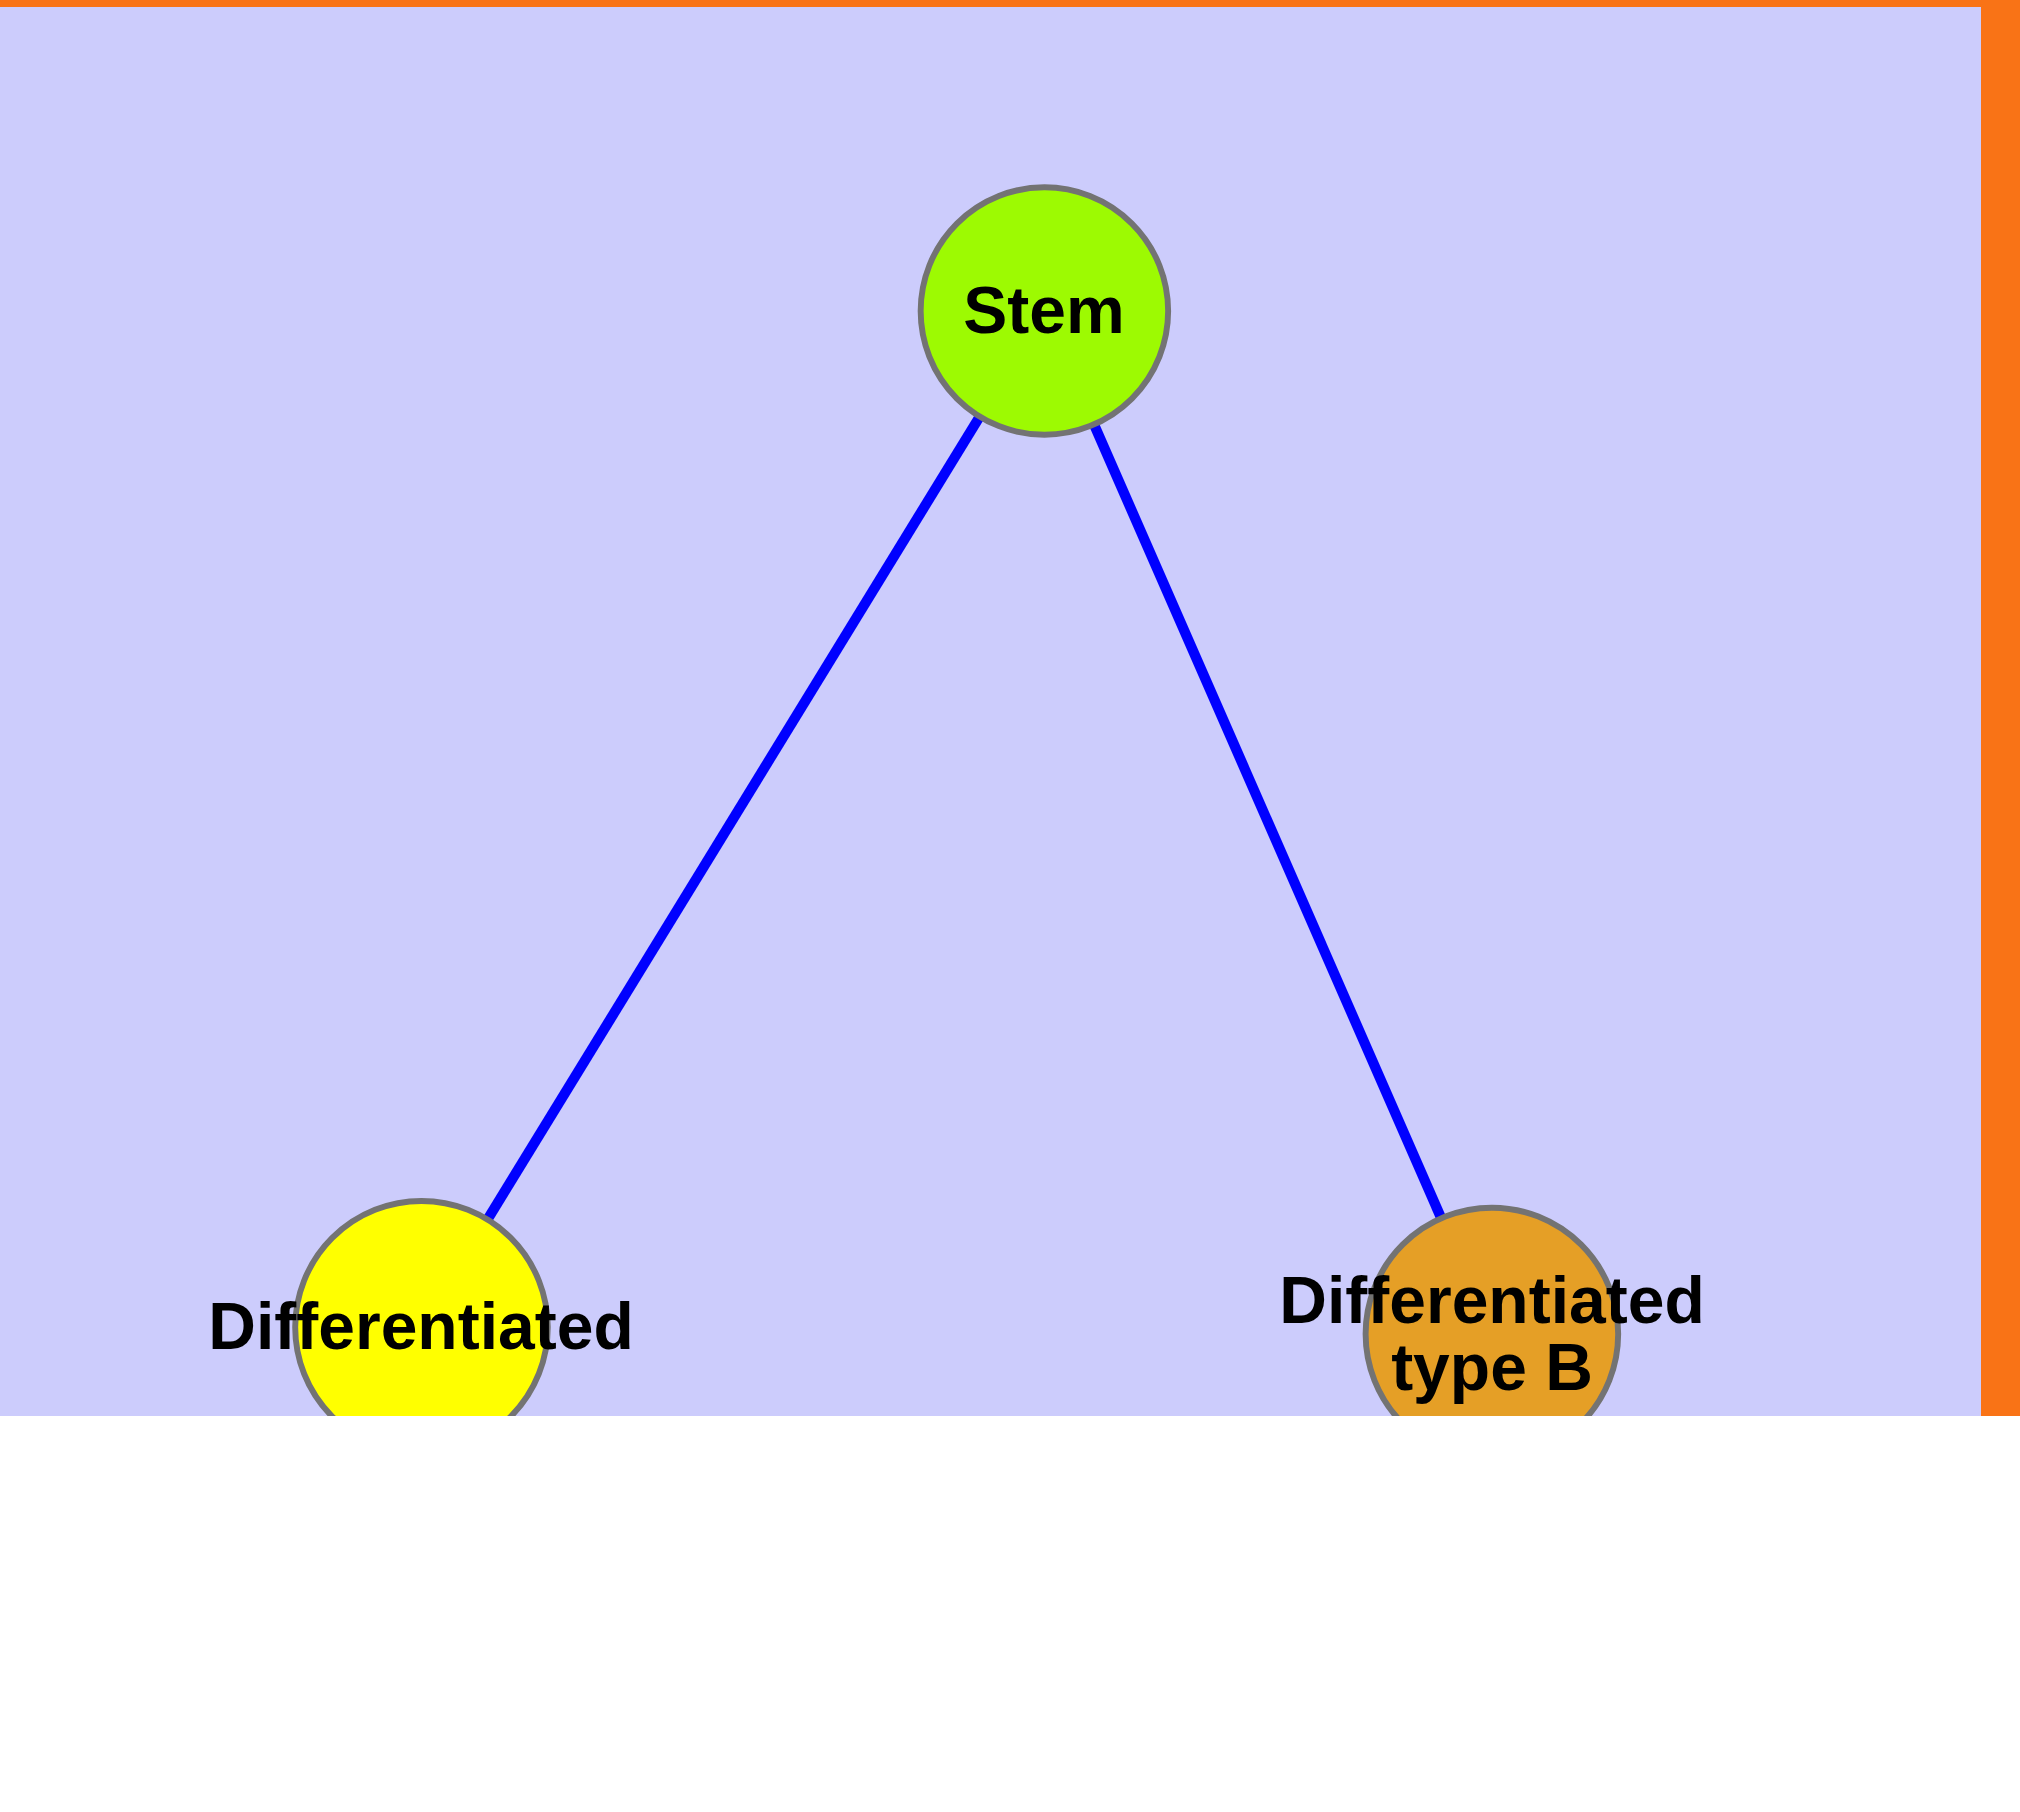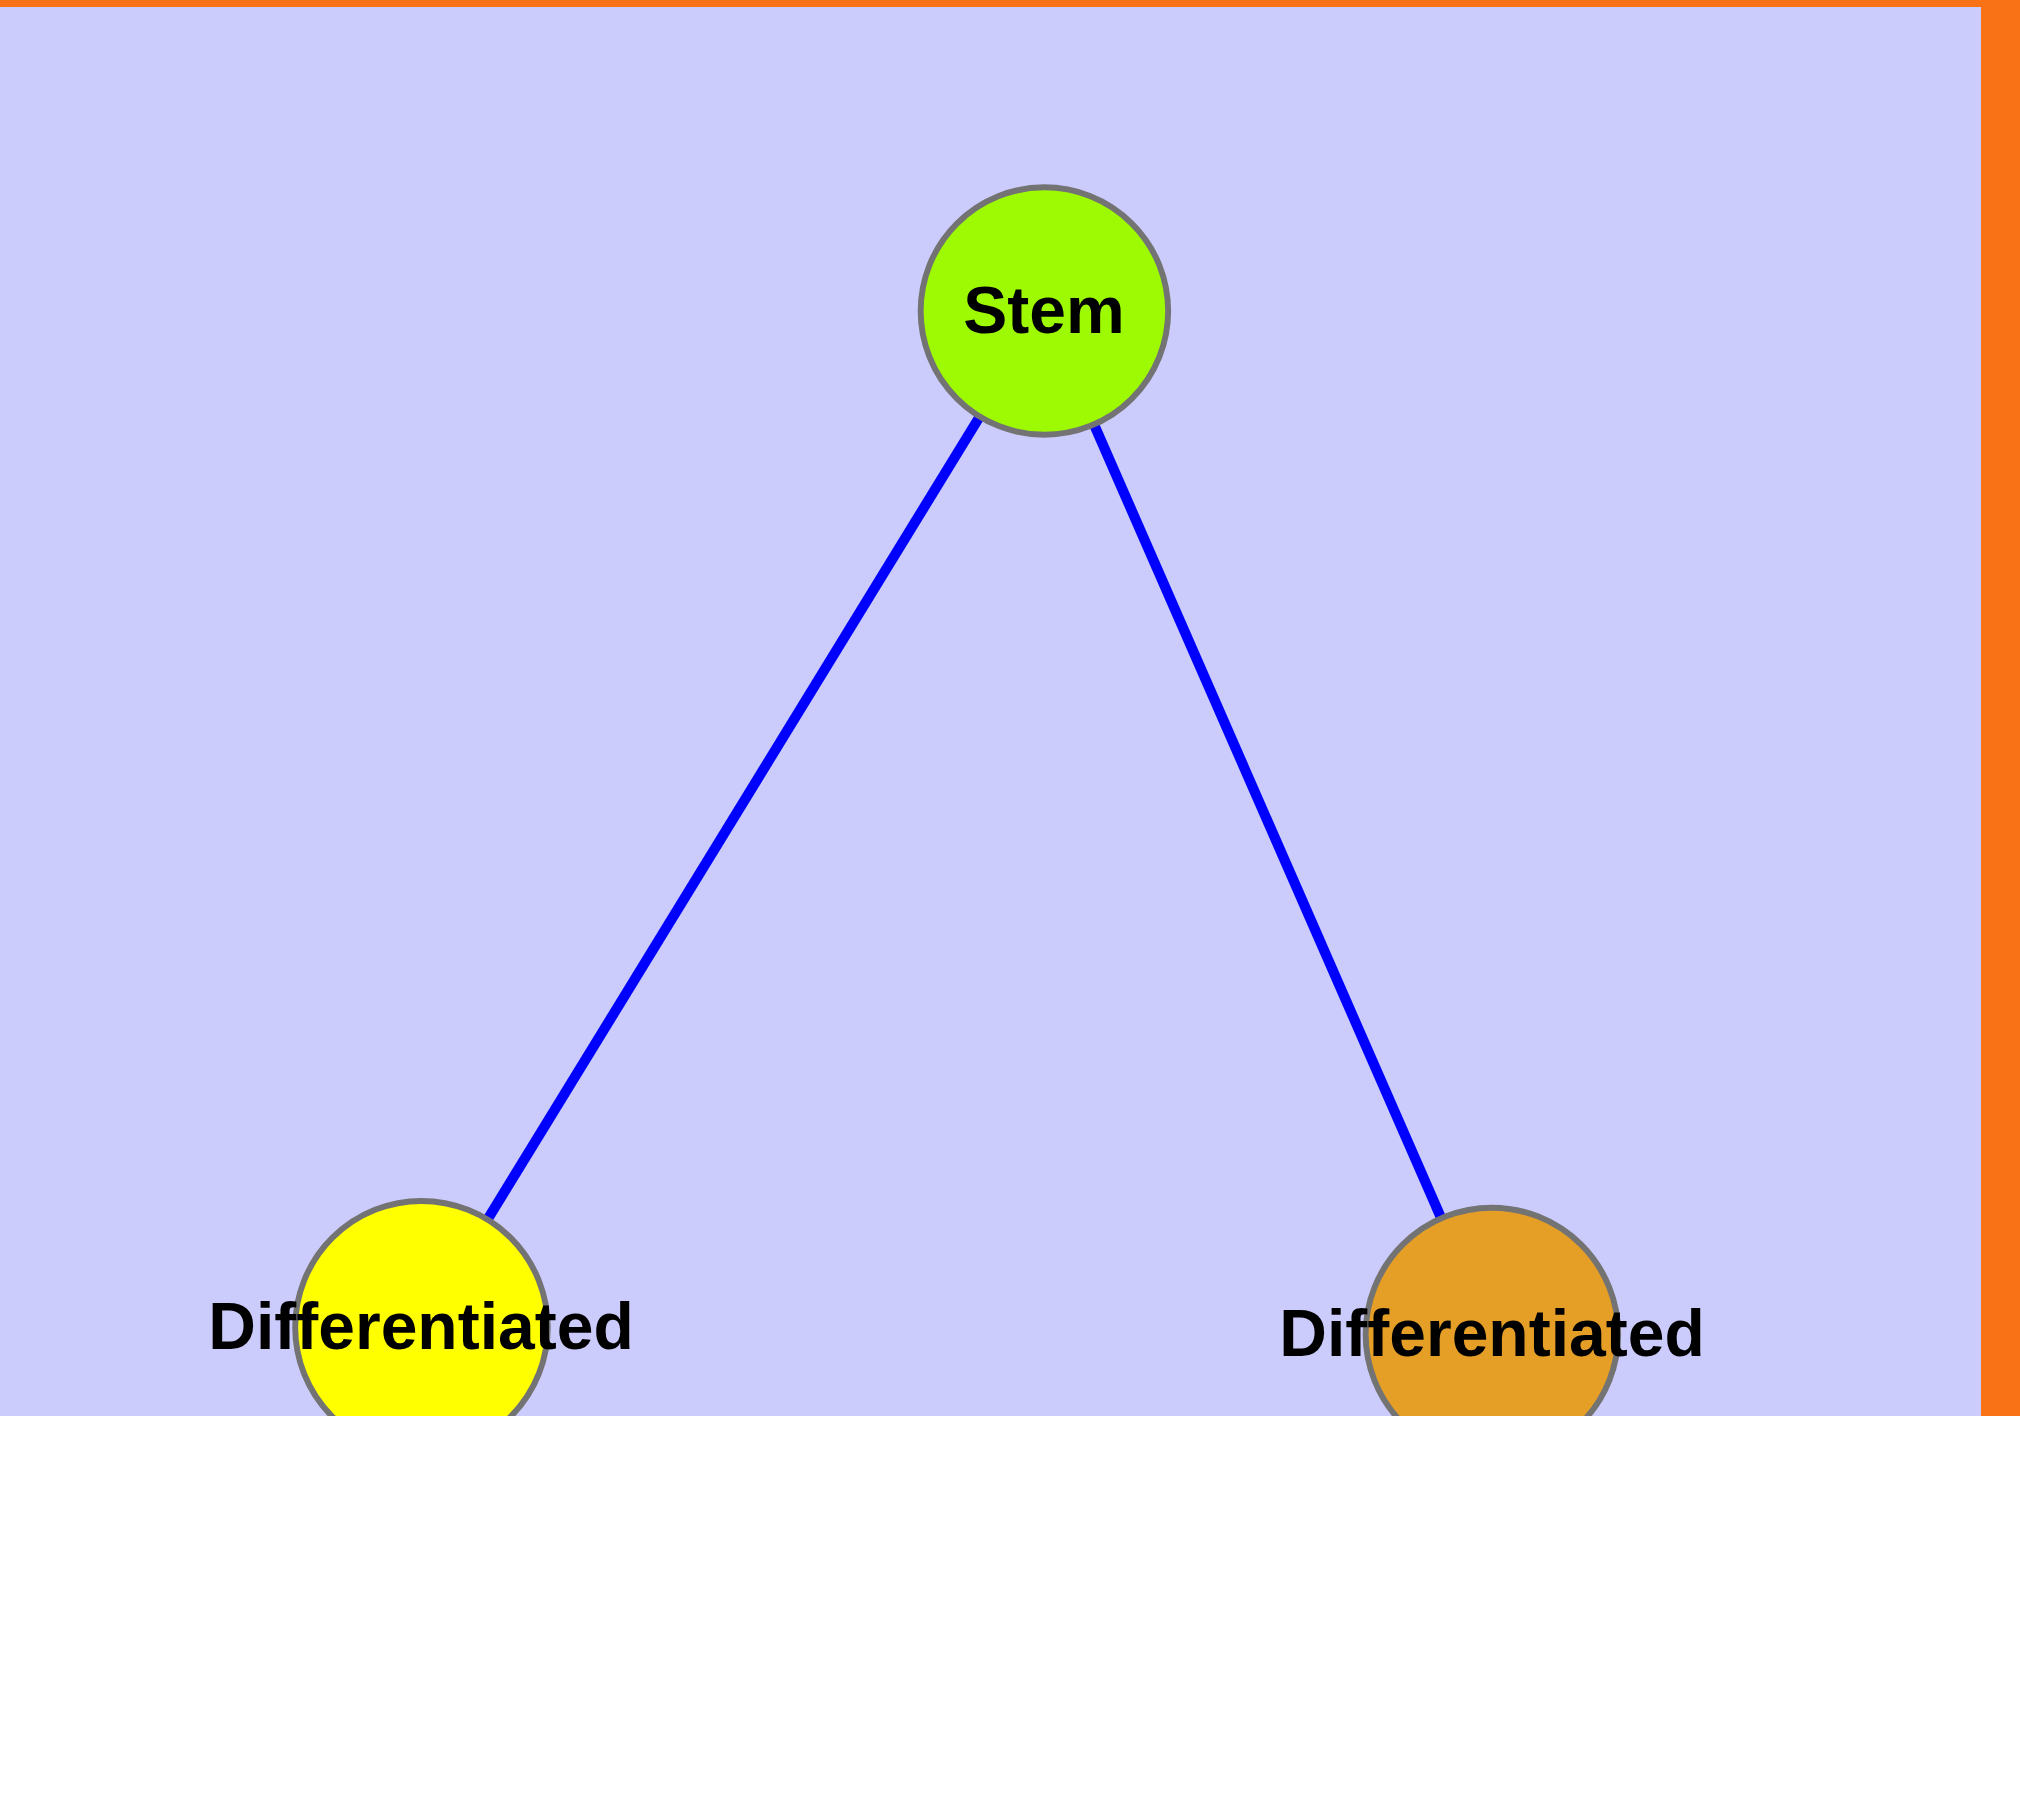--- a/index.html
+++ b/index.html
@@ -80,16 +80,16 @@
       <circle cx="1232" cy="367" r="146" fill="#9dfa02" stroke="#737373" stroke-width="7"></circle>
       <circle cx="497" cy="1566" r="149" fill="#ffff00" stroke="#737373" stroke-width="7"></circle>
       <circle cx="1760" cy="1574" r="149" fill="#e59f26" stroke="#737373" stroke-width="7"></circle>
     </g>
   </svg>
 
   <div class="node-label" id="label-stem" style="left: 1044px; top: 311px;">Stem</div>
 
   <div class="node-label" id="label-type-a" style="left: 421px; top: 1327px;"><span>Differentiated</span><br></div>
 
-  <div class="node-label" id="label-type-b" style="left: 1492px; top: 1334px;"><span>Differentiated</span><br></div>
+  <div class="node-label" id="label-type-b" style="left: 1492px; top: 1334px;"><span>Differentiated</span><br><span>type B</span></div>
 
 </div>
 
 
 </body></html>

